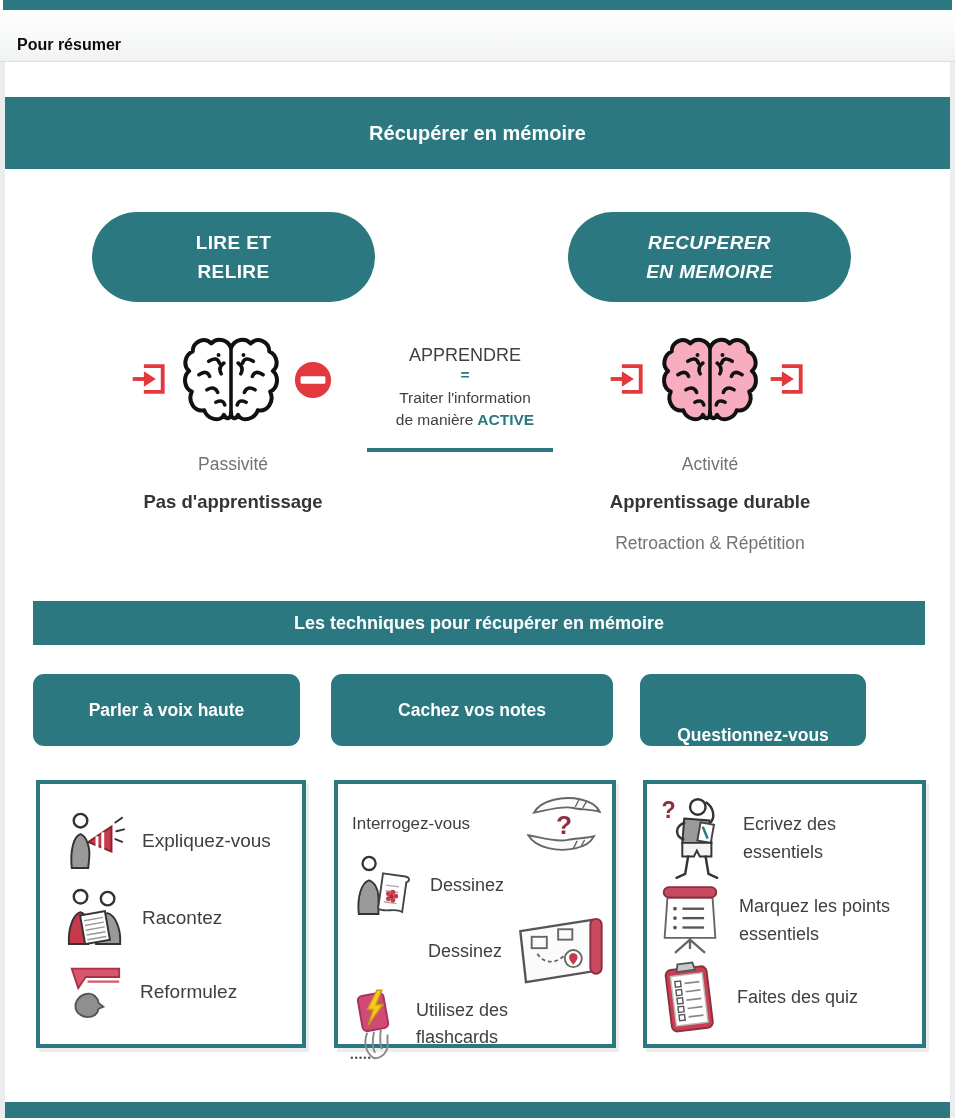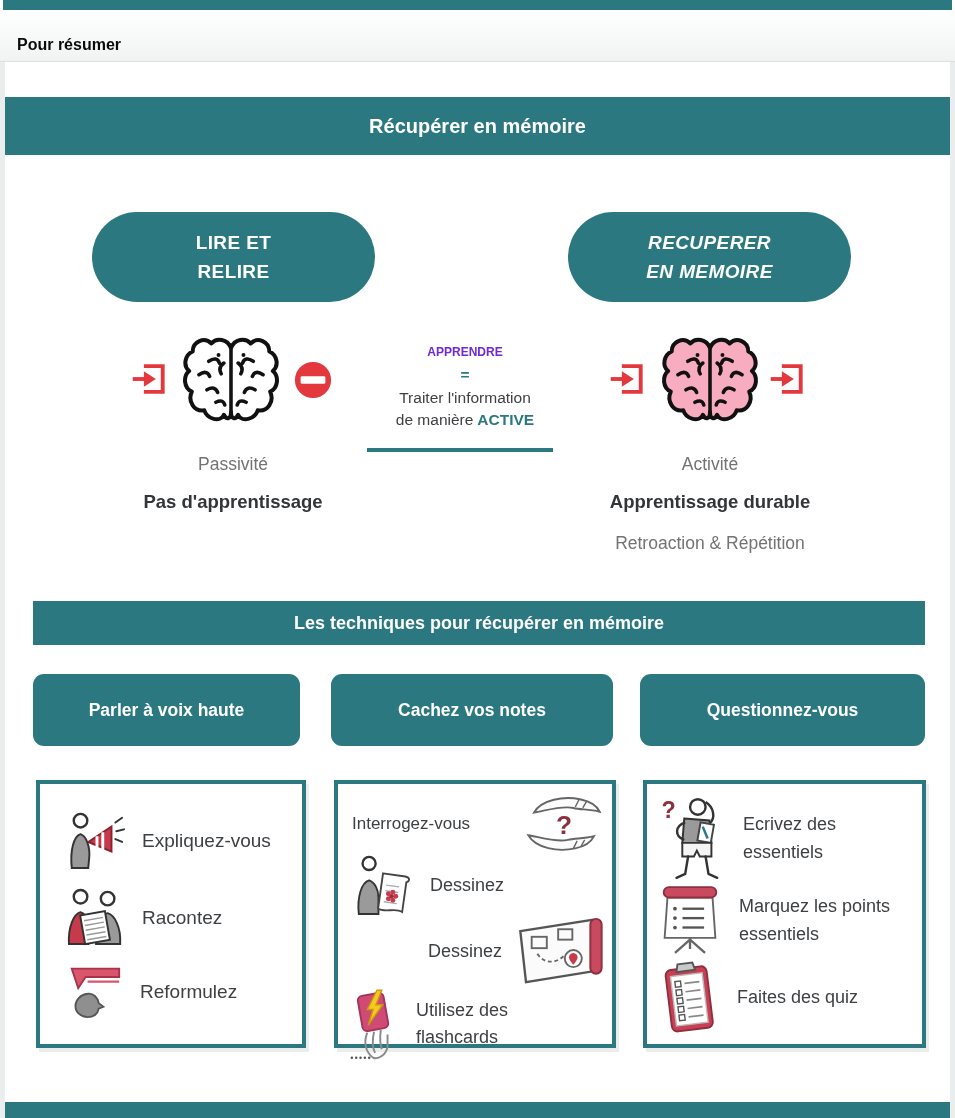--- a/index.html
+++ b/index.html
@@ -15,39 +15,39 @@
   .page-header {
     position:absolute; left:0; top:10px; width:955px; height:52px;
     background:linear-gradient(#ffffff,#f1f3f3); border-bottom:1px solid #dcdfdf;
   }
   .page-title { position:absolute; left:17px; top:26px; font-size:16px; font-weight:bold; color:#0b0b0b; }
   .content-bg { position:absolute; left:0; top:62px; width:955px; height:1056px; background:#eaeded; }
   .card { position:absolute; left:5px; top:62px; width:945px; height:1056px; background:#ffffff; }
 
   
   .banner { background:#2b7880; color:#fff; font-weight:bold; display:flex; align-items:center; justify-content:center; }
-  .banner1 { left:0; top:35px; width:945px; height:58px; font-size:20px; }
+  .banner1 { left:0; top:35px; width:945px; height:72px; font-size:20px; }
   .banner2 { left:28px; top:539px; width:892px; height:44px; font-size:18px; }
   .col-header { background:#2b7880; color:#fff; font-weight:bold; font-size:17.5px;
     display:flex; align-items:center; justify-content:center; top:612px; height:72px;border-radius:11px; }
-  .h1c { left:28px; width:267px; } .h2c { left:326px; width:282px; } .h3c { left:635px; width:285px; }
+  .h1c { left:28px; width:267px; } .h2c { left:326px; width:282px; } .h3c { left:635px; width:226px;align-items:flex-end; }
 
   
   .pill { background:#2b7880; color:#fff; font-weight:bold; font-size:19px; line-height:29px;
     letter-spacing:.4px; border-radius:46px; top:150px; width:283px; height:90px;
     display:flex; flex-direction:column; align-items:center; justify-content:center; text-align:center; }
   .pill-left { left:87px; } .pill-right { left:563px;font-style:italic; }
 
   
   .icon-abs { display:flex; align-items:center; justify-content:center; }
   .icon-abs svg { width:100%; height:100%; }
 
   
   .center-col { left:340px; width:240px; text-align:center; }
-  .apprendre { top:283px; font-size:12px; font-weight:bold; color:#6d28d9; }
+  .apprendre { top:283px; font-size:18px; font-weight:normal; color:#404040; }
   .equals    { top:304px; font-size:15.5px; font-weight:bold; color:#2b7880; }
   .ctext     { font-size:15.5px; color:#3e4043; }
   .cline1 { top:327px; } .cline2 { top:349px; }
   .accent { color:#2b7880; font-weight:bold; margin-left:4px; }
   .separator { left:362px; top:386px; width:186px; height:4px; background:#2b7880; }
 
   
   .cap { text-align:center; color:#737373; }
   .capL { left:38px;  width:380px; }
   .capR { left:515px; width:380px; }

